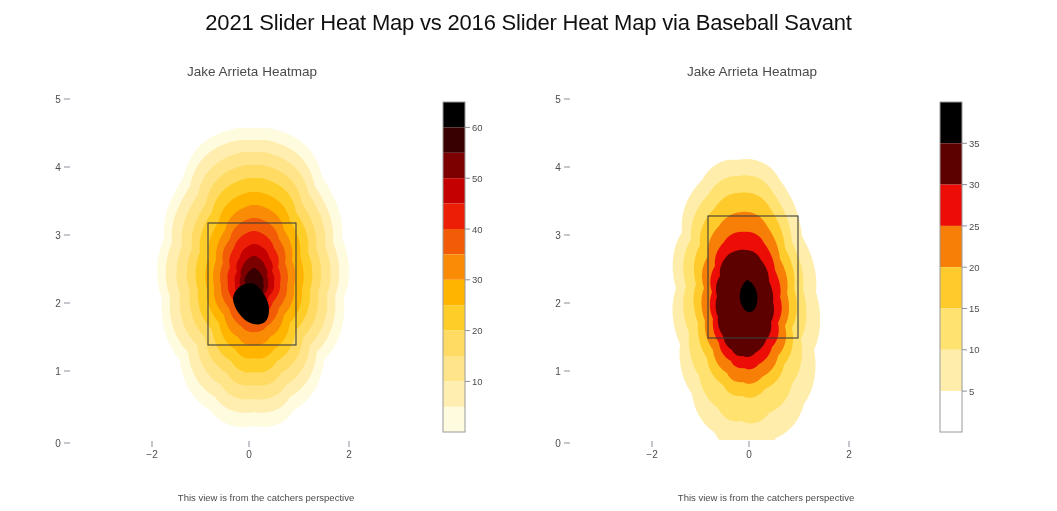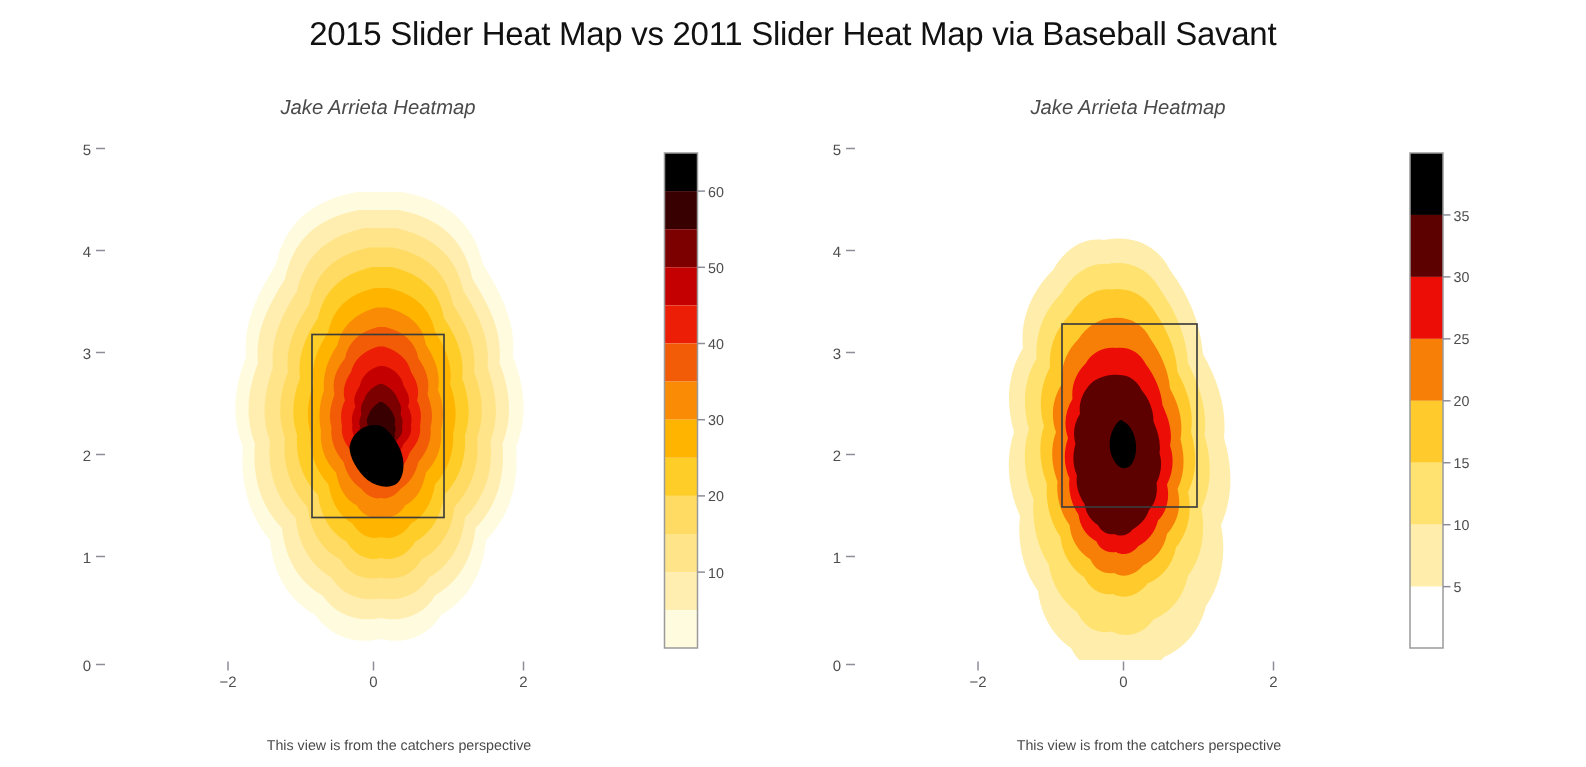--- a/index.html
+++ b/index.html
@@ -36,21 +36,20 @@
   #panel-left  { left: 0px; }
   #panel-right { left: 500px; }
 
   .panel-subtitle {
     position: absolute;
     top: 64px;
     width: 420px;
     text-align: center;
     font-size: 13.5px;
     color: #4a4a4a;
-    font-style: italic;
   }
   .panel-footer {
     position: absolute;
     top: 492px;
     width: 420px;
     text-align: center;
     font-size: 9.5px;
     color: #4a4a4a;
   }
   .plot-svg {
@@ -76,21 +75,21 @@
   }
   .cbar-frame {
     fill: none;
     stroke: #9a9a9a;
     stroke-width: 1;
   }
 </style>
 </head>
 <body>
 
-<div id="chart-title">2015 Slider Heat Map vs 2011 Slider Heat Map via Baseball Savant</div>
+<div id="chart-title">2021 Slider Heat Map vs 2016 Slider Heat Map via Baseball Savant</div>
 
 <div class="panel" id="panel-left">
   <div class="panel-subtitle" style="left:42px;">Jake Arrieta Heatmap</div>
 
   <svg class="plot-svg" width="528" height="511">
     <defs>
       <clipPath id="clipL">
           <rect x="100" y="95" width="320" height="345"></rect>
         </clipPath>
     </defs>

